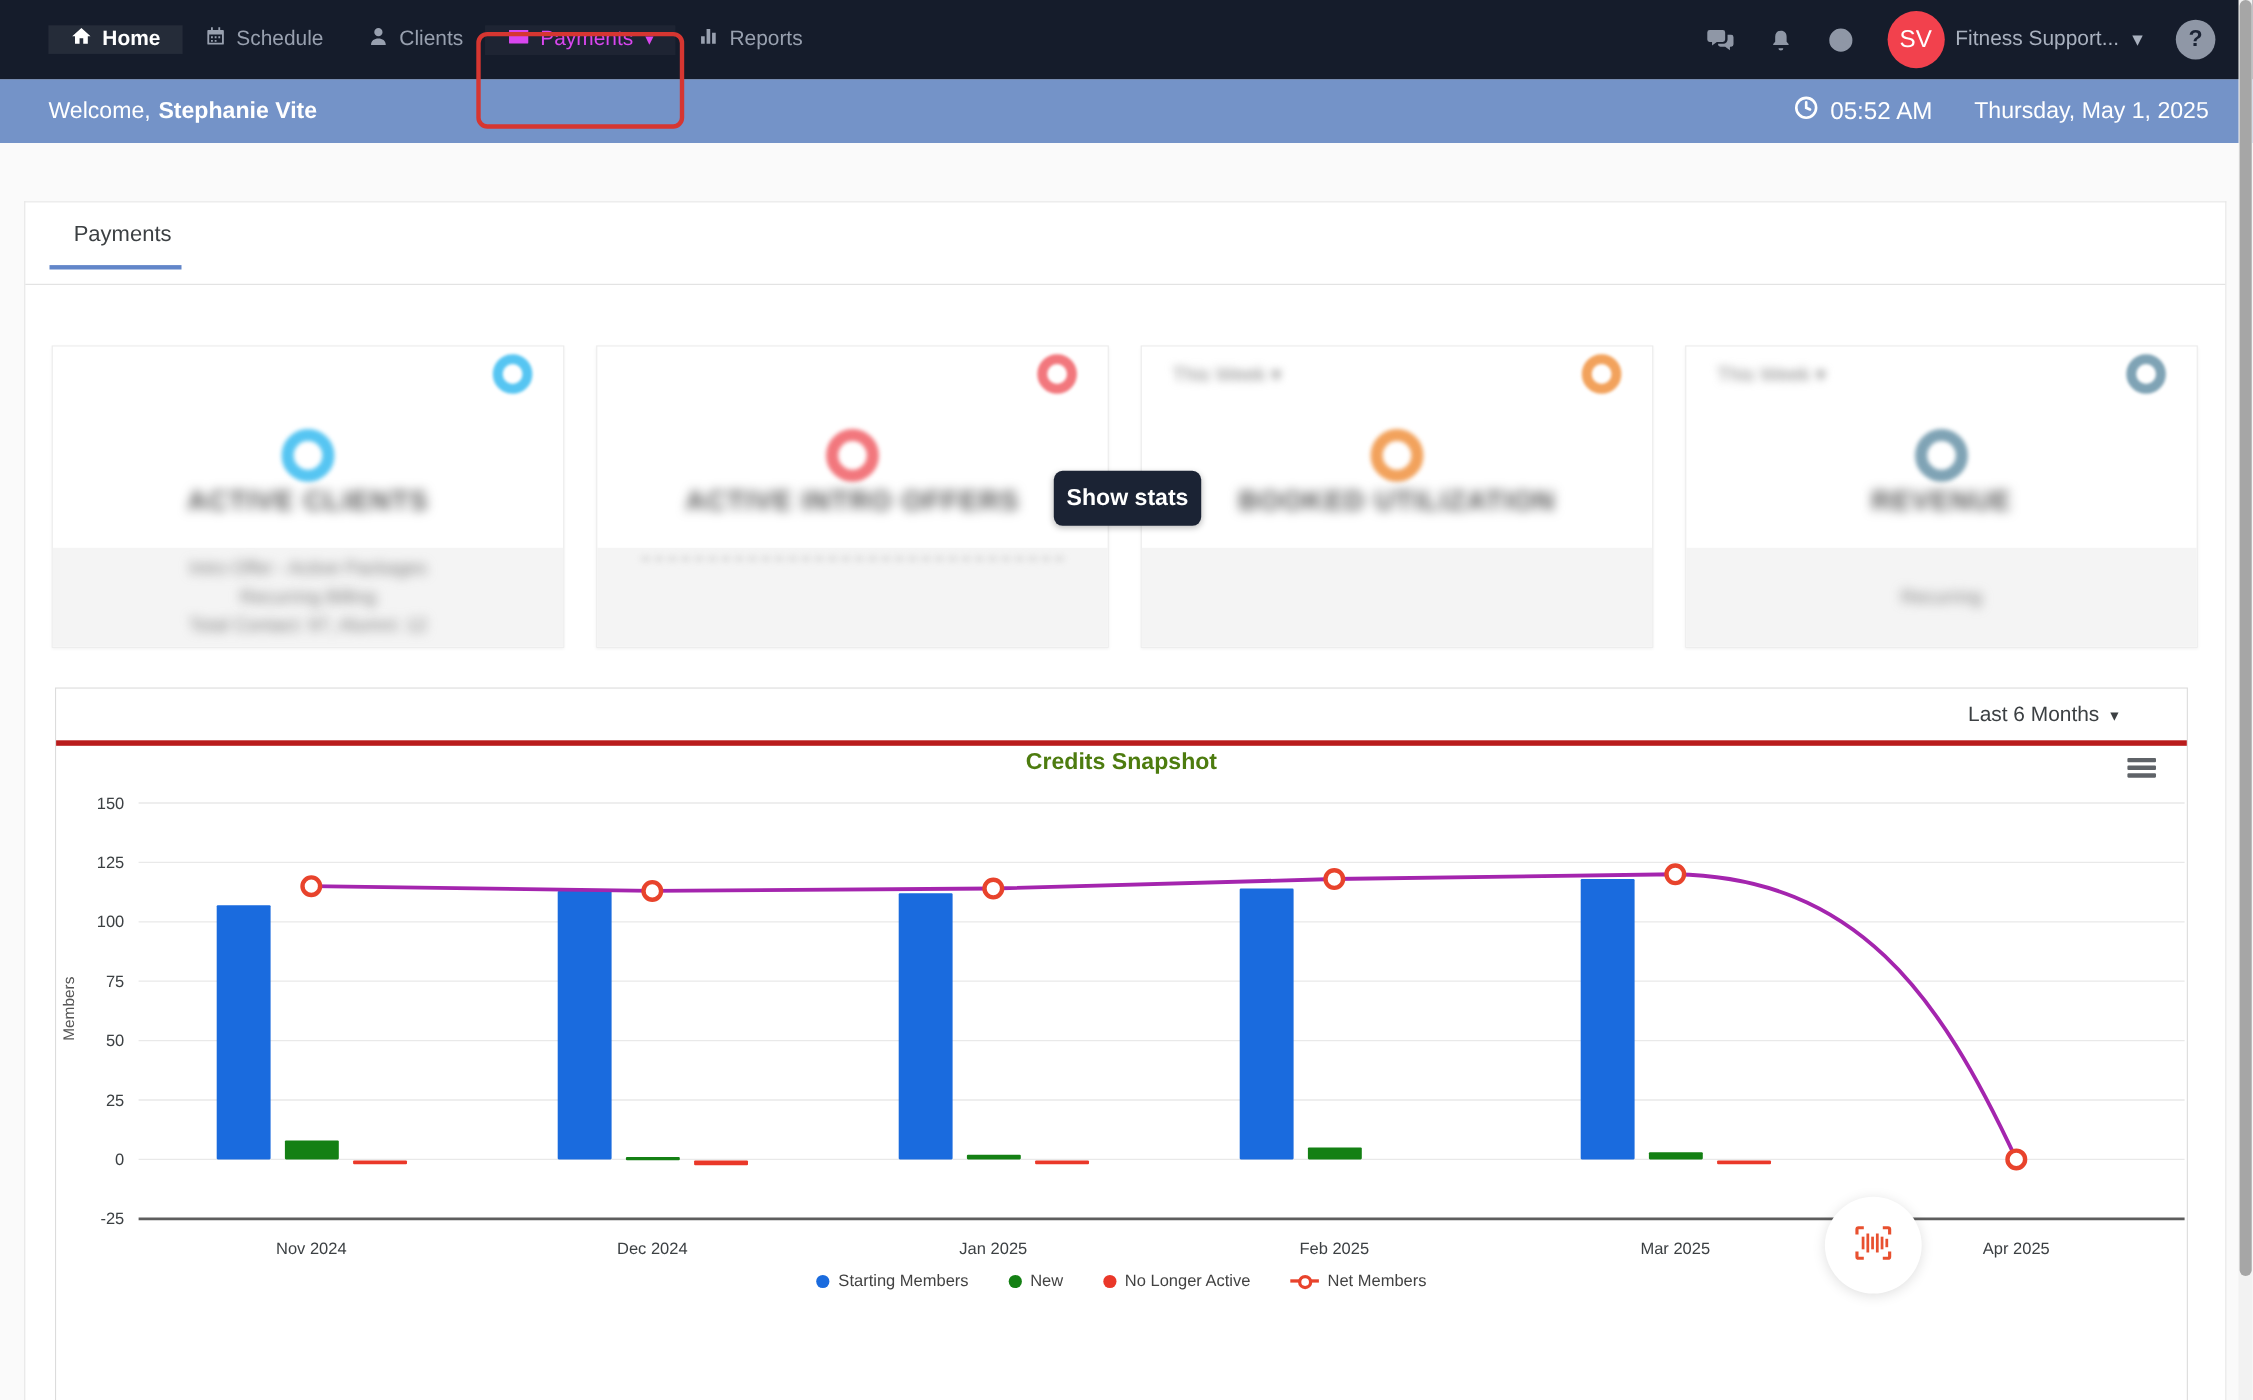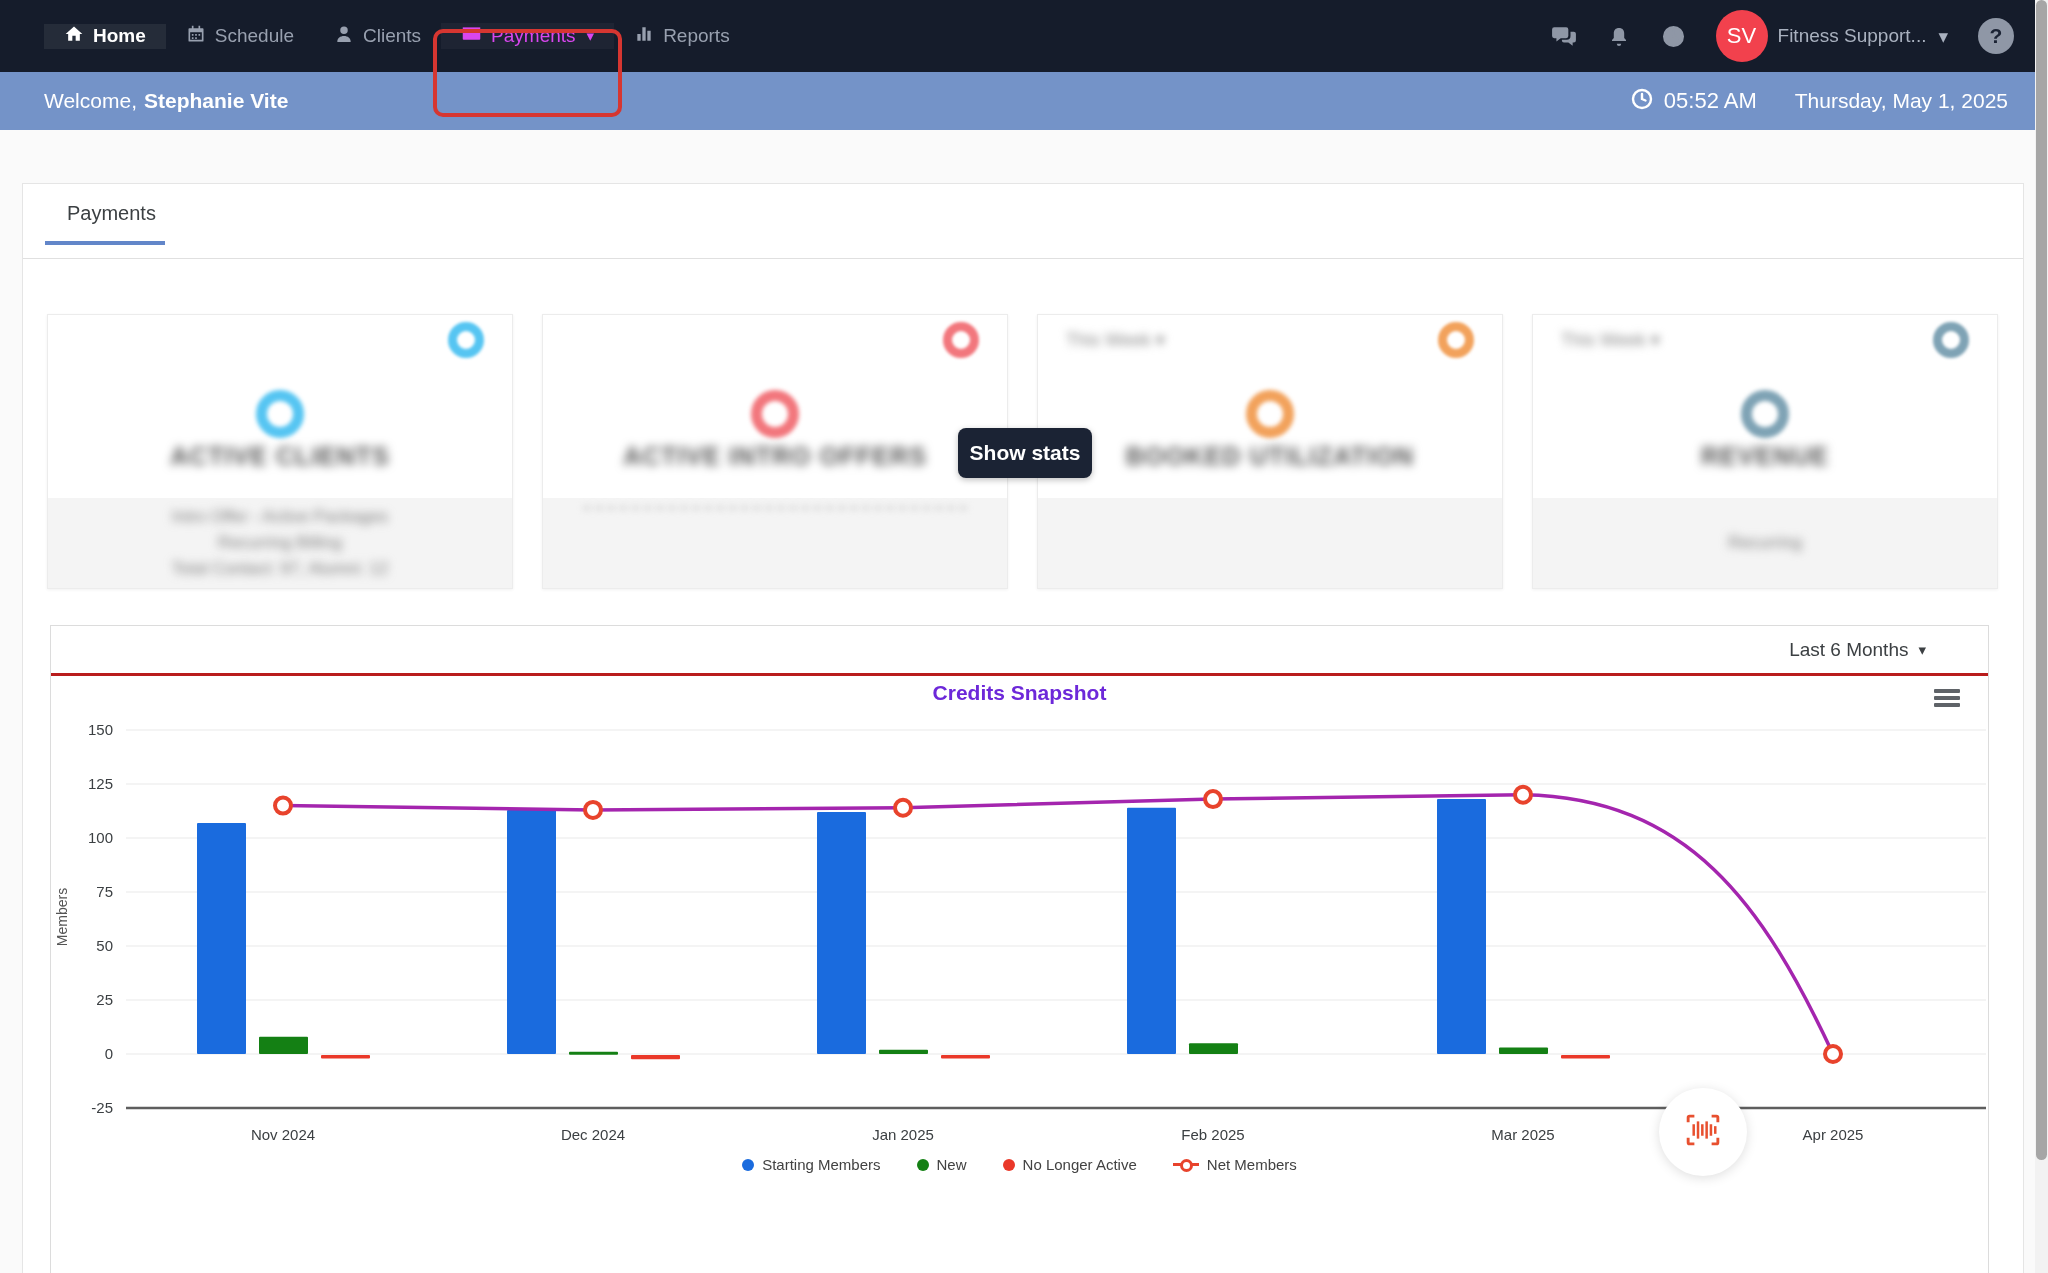--- a/index.html
+++ b/index.html
@@ -59,24 +59,24 @@
   .blur-dashes{position:absolute;top:8px;left:40px;right:40px;border-top:4px dashed #d9d9d9;filter:blur(3px)}
 
   
   .show-stats{position:absolute;left:958px;top:428px;width:134px;height:50px;background:#1b2334;
         color:#fff;font-size:21px;font-weight:600;border-radius:8px;display:flex;align-items:center;
         justify-content:center;z-index:6;cursor:pointer;box-shadow:0 2px 6px rgba(0,0,0,.25)}
 
   
   .chart-card{position:absolute;left:50px;top:625px;width:1939px;height:700px;background:#fff;
         border:1px solid #dcdcdc;box-sizing:border-box}
-  .chart-header{height:47px;border-bottom:3px solid #b91c1c;display:flex;justify-content:flex-end;
+  .chart-header{height:47px;border-bottom:5px solid #b91c1c;display:flex;justify-content:flex-end;
         align-items:center;padding-right:62px;font-size:19px;color:#3c4043;gap:8px;cursor:pointer}
   .chart-title{position:absolute;top:55px;width:100%;text-align:center;font-weight:bold;
-        font-size:21px;color:#6d28d9}
+        font-size:21px;color:#4d7c0f}
   .hamburger{position:absolute;top:60px;right:28px;width:26px;cursor:pointer}
   .hamburger span{display:block;height:4px;background:#5f6368;margin:3px 0;border-radius:1px}
   svg.chart{position:absolute;left:0;top:48px}
   svg.chart text{font-family:"Liberation Sans",sans-serif}
   .legend{position:absolute;top:530px;left:0;right:0;display:flex;justify-content:center;gap:36px;
         font-size:15px;color:#424242;align-items:center}
   .legend-item{display:flex;align-items:center;gap:8px}
   .legend-dot{width:12px;height:12px;border-radius:50%;display:inline-block}
   .legend-ring{position:relative;width:26px;height:14px;display:inline-block}
   .legend-ring-line{position:absolute;left:0;top:5.5px;width:26px;height:3px}

